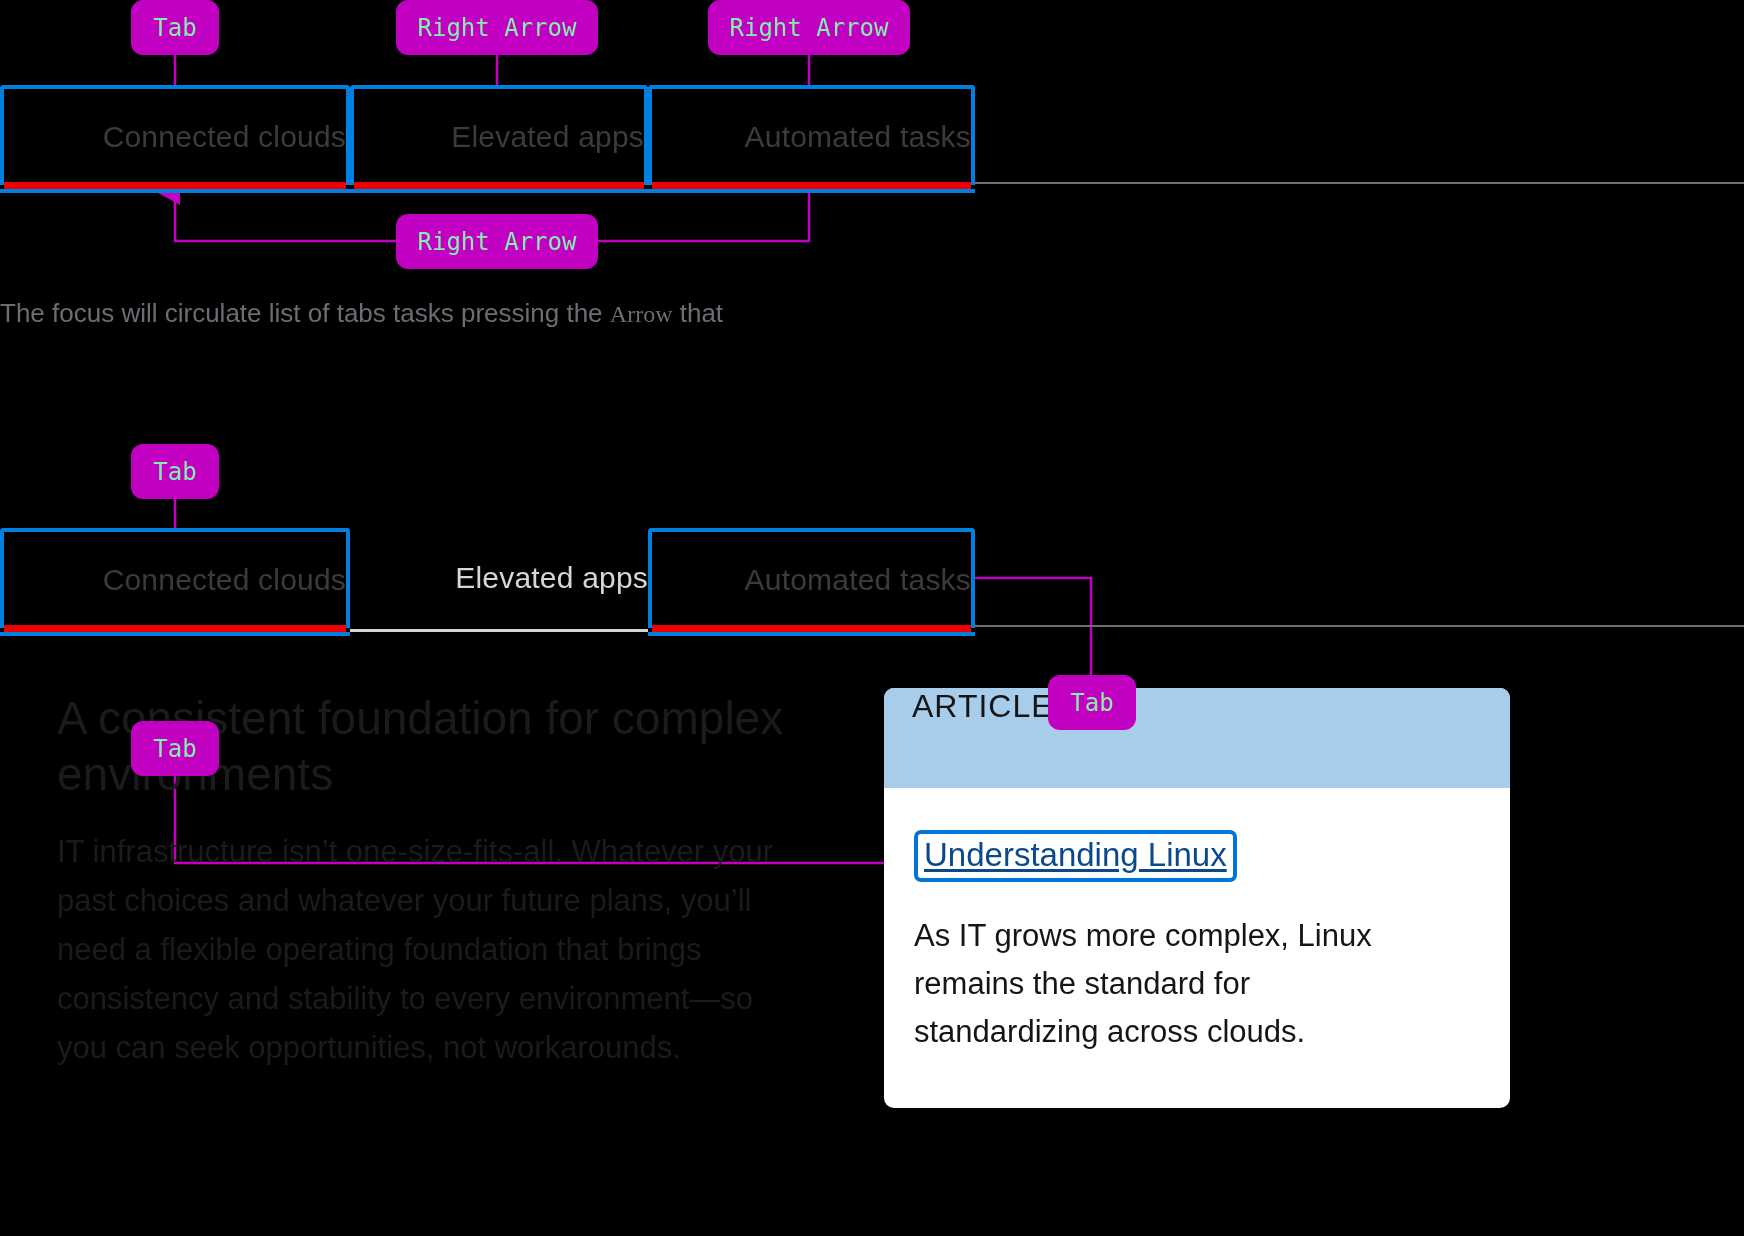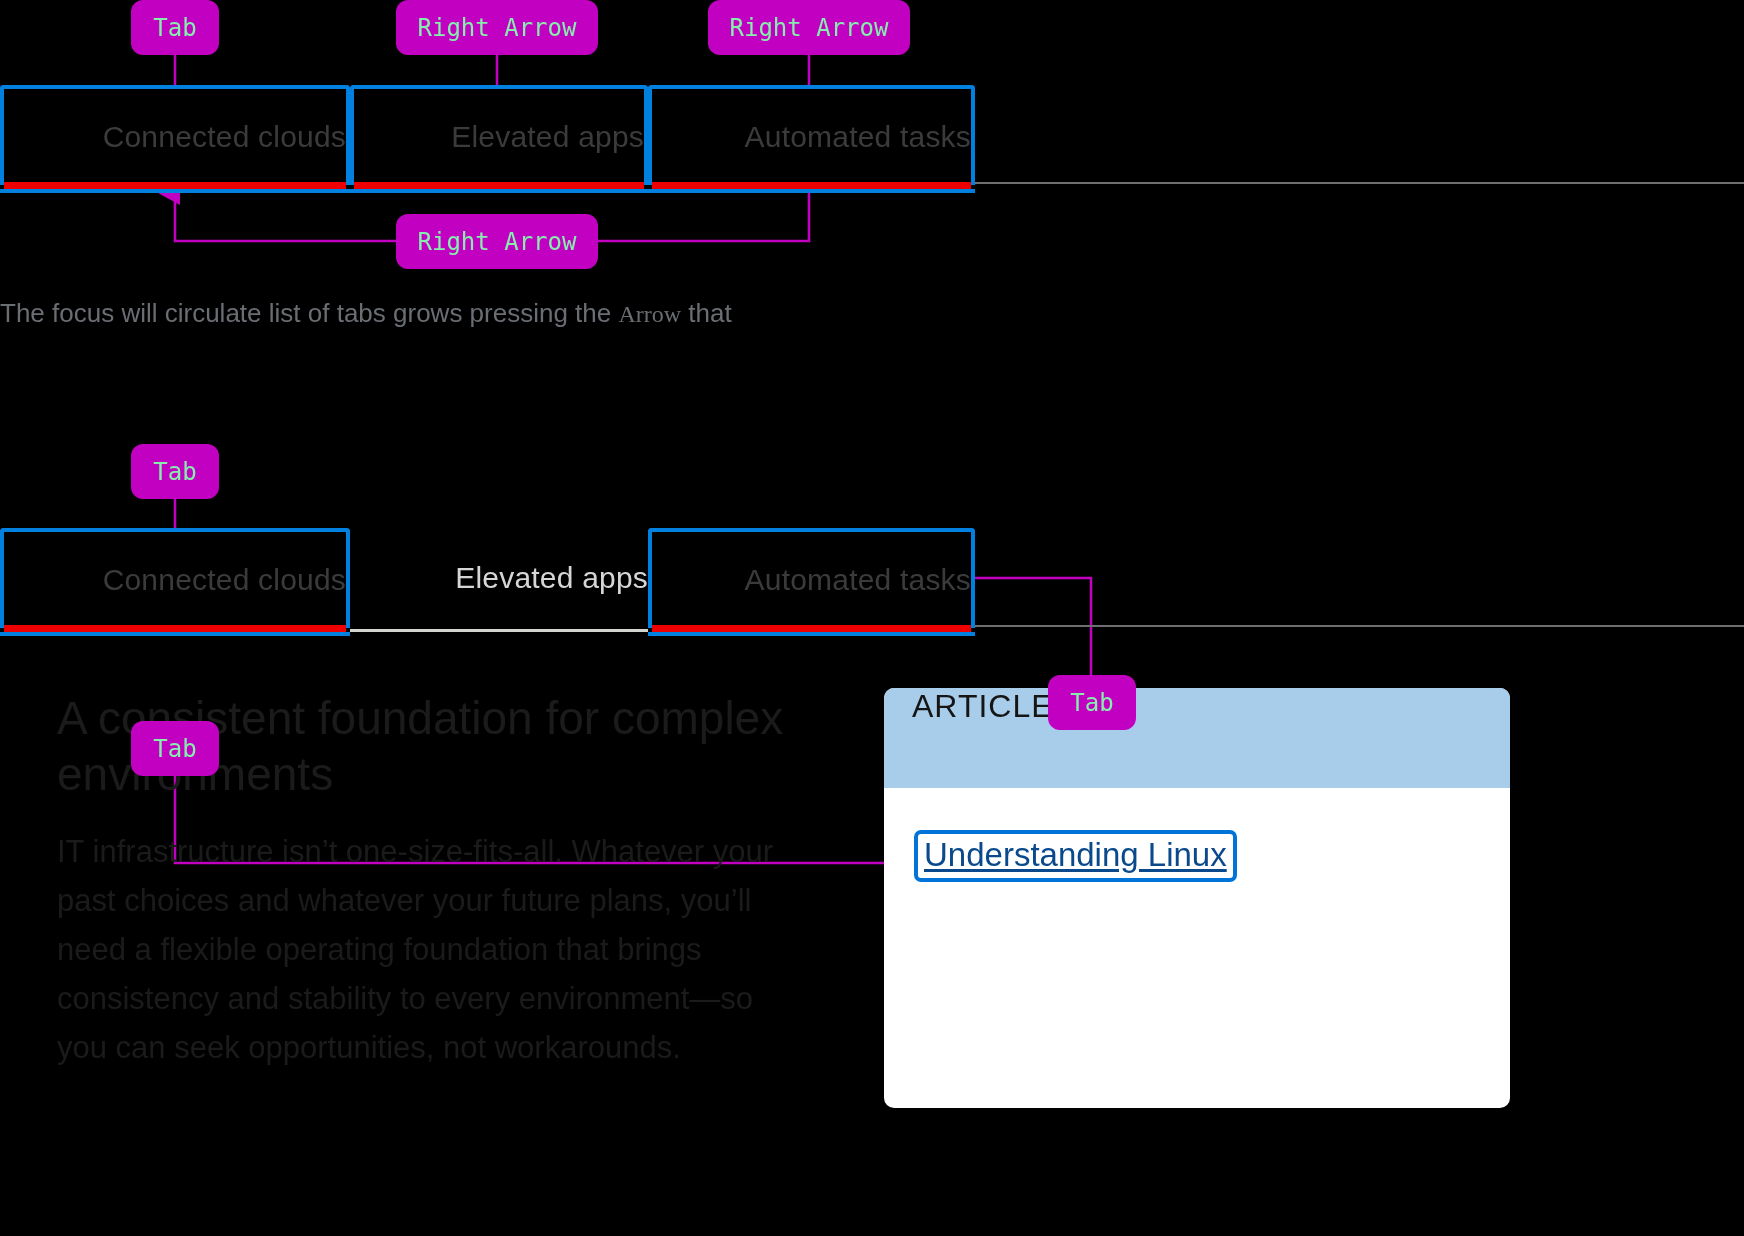--- a/index.html
+++ b/index.html
@@ -197,21 +197,21 @@
     </div>
     <div class="tab focused" style="width:298px;height:100px;">
       <span class="lbl">Elevated apps</span>
     </div>
     <div class="tab focused" style="width:327px;height:100px;">
       <span class="lbl">Automated tasks</span>
     </div>
   </div>
 
   <div class="caption" style="left:0px;top:298px;">
-    <span>The focus will circulate list of tabs grows pressing the </span><code>Arrow</code><span> that</span>
+    <span>The focus will circulate list of tabs tasks pressing the </span><code>Arrow</code><span> that</span>
   </div>
 
   <div class="badge" style="left:131px;top:444px;width:88px;">Tab</div>
   <div class="badge" style="left:1048px;top:675px;width:88px;">Tab</div>
   <div class="badge" style="left:131px;top:721px;width:88px;">Tab</div>
 
   <div class="rule" style="left:975px;top:625px;width:769px;"></div>
 
   <div class="tabstrip" style="left:0px;top:528px;height:100px;">
     <div class="tab focused" style="width:350px;height:100px;">
@@ -228,16 +228,17 @@
   <div class="headline" style="left:57px;top:690px;">A consistent foundation for complex environments</div>
 
   <div class="bodycopy" style="left:57px;top:828px;">IT infrastructure isn’t one-size-fits-all. Whatever your past choices and whatever your future plans, you’ll need a flexible operating foundation that brings consistency and stability to every environment—so you can seek opportunities, not workarounds.</div>
 
   <div class="card" style="left:884px;top:688px;width:626px;height:420px;">
     <div class="card-head">
       <span class="card-kicker">ARTICLE</span>
     </div>
     <div class="card-body">
       <a class="card-link" href="#">Understanding Linux</a>
+      <div class="card-text">As IT grows more complex, Linux remains the standard for standardizing across clouds.</div>
     </div>
   </div>
 
 </div>
 
 </body></html>

